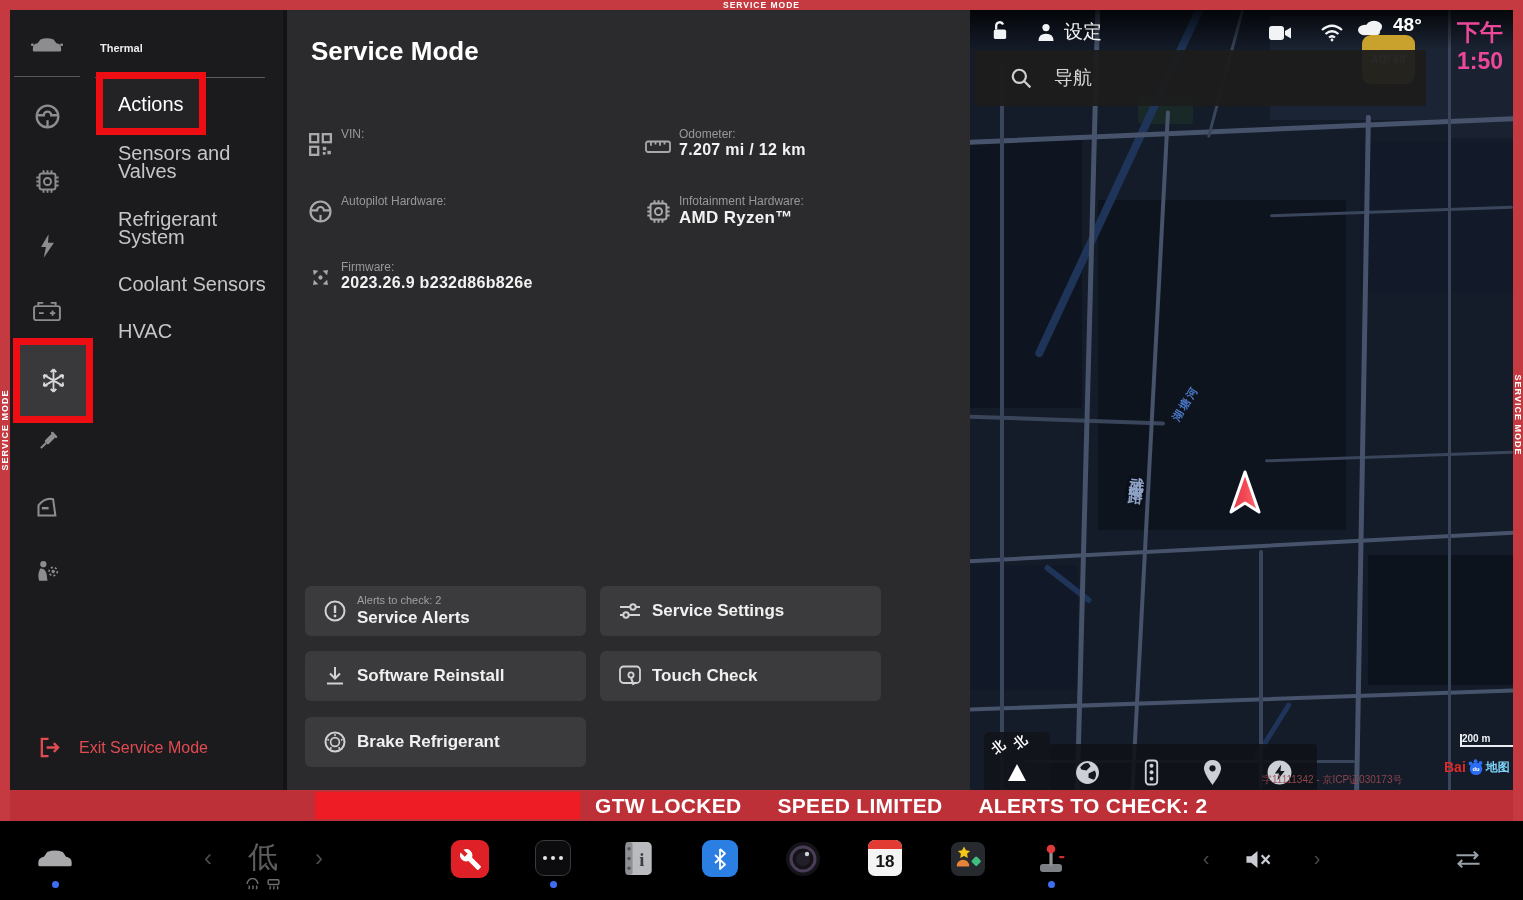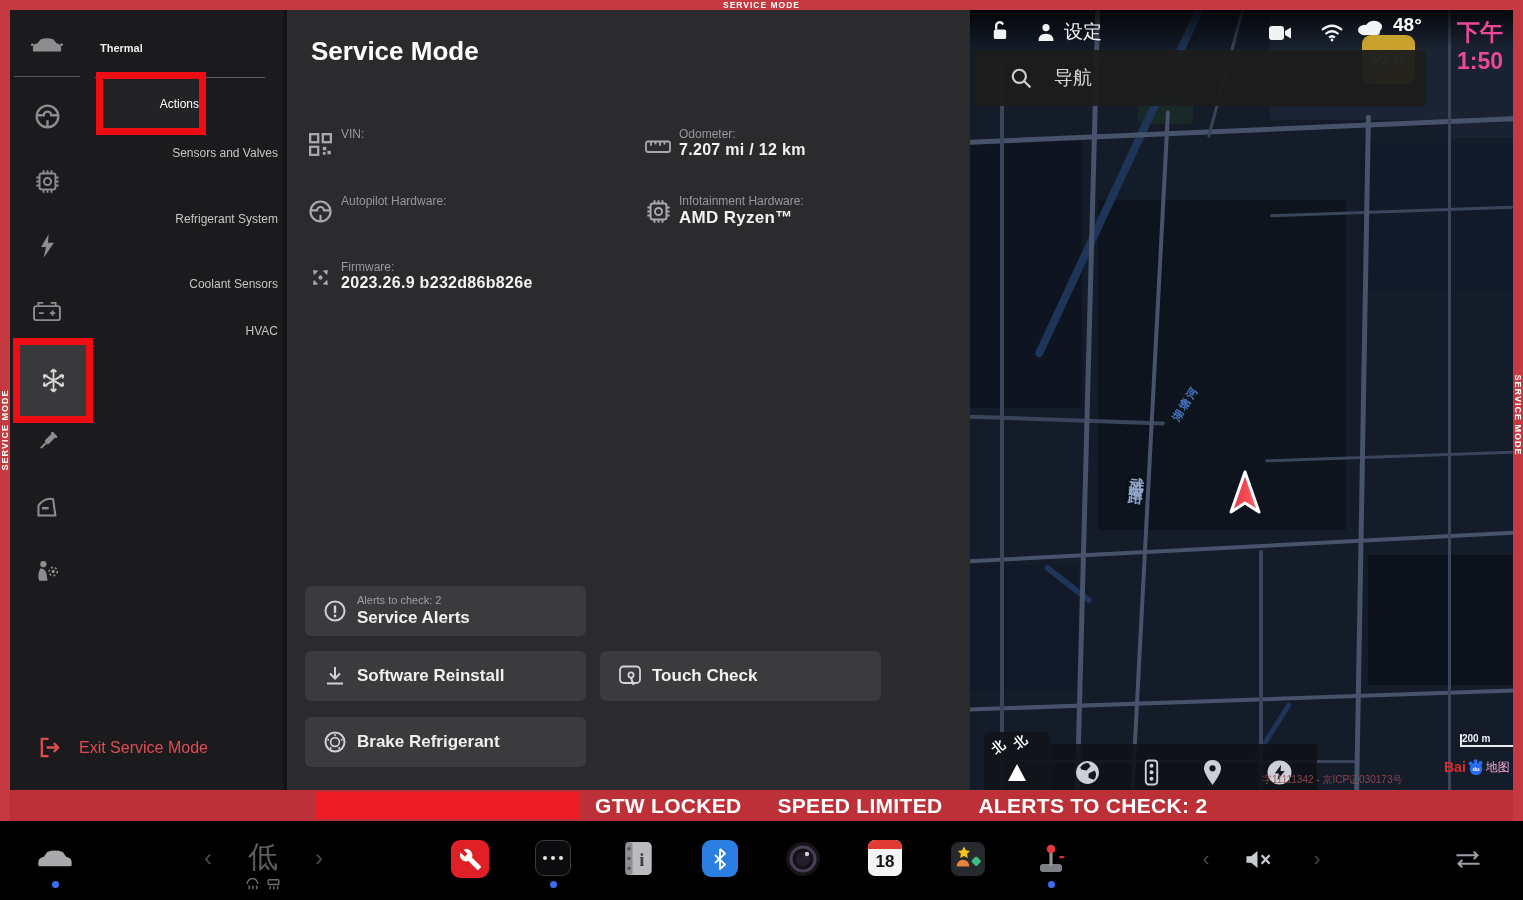--- a/index.html
+++ b/index.html
@@ -8,21 +8,21 @@
   .abs{position:absolute;}
   
   .strip{position:absolute;background:#c43a40;z-index:30;}
   .strip-label{color:#fff;font-size:9px;font-weight:bold;letter-spacing:1px;white-space:nowrap;}
   
   .sidebar{position:absolute;left:10px;top:10px;width:273px;height:780px;background:#1b1b1d;z-index:10;}
   .rail-slot{position:absolute;left:17px;width:40px;height:40px;display:flex;align-items:center;justify-content:center;color:#8d8d90;}
   .rail-div{position:absolute;left:4px;top:66px;width:66px;height:1px;background:#58585b;}
   .menu-title{position:absolute;left:90px;top:32px;font-size:11px;font-weight:bold;color:#ececec;}
   .menu-div{position:absolute;left:85px;top:67px;width:170px;height:1px;background:#5c5c5f;}
-  .menu-item{position:absolute;left:108px;width:160px;font-size:12px;line-height:18px;color:#c6c6c8;cursor:pointer;text-align:right;}
+  .menu-item{position:absolute;left:108px;width:160px;font-size:20px;line-height:18px;color:#c6c6c8;cursor:pointer;}
   .hl-box{position:absolute;border:7px solid #ee0d12;box-sizing:border-box;z-index:40;}
   .exit{position:absolute;left:28px;top:726px;display:flex;align-items:center;gap:18px;color:#e14b52;cursor:pointer;}
   .exit-label{font-size:16px;font-weight:500;}
   
   .main{position:absolute;left:283px;top:10px;width:687px;height:780px;background:#2b2b2e;border-left:4px solid #131315;box-sizing:border-box;z-index:10;}
   .page-title{position:absolute;left:24px;top:26px;font-size:26px;font-weight:bold;color:#fff;}
   .info-ic{position:absolute;width:26px;height:26px;display:flex;align-items:center;justify-content:center;color:#a9a9ad;}
   .lbl{position:absolute;font-size:12px;color:#98989b;}
   .val{position:absolute;font-size:16px;font-weight:bold;color:#f2f2f2;letter-spacing:.3px;}
   .btn{position:absolute;width:281px;height:50px;background:#3b3b3e;border-radius:6px;display:flex;align-items:center;cursor:pointer;}
@@ -194,21 +194,21 @@
     <div class="scalebox"><span>200 m</span></div>
     <div class="abs" style="left:474px;top:748px;display:flex;align-items:center;gap:1px;">
       <span style="color:#e02a2a;font-size:14px;font-weight:bold;">Bai</span>
       <svg viewBox="0 0 20 20" width="18" height="18">
         <circle cx="10" cy="12" r="7" fill="#2a6df4"></circle>
           <circle cx="4" cy="6" r="2.2" fill="#2a6df4"></circle>
           <circle cx="9.5" cy="3.5" r="2.2" fill="#2a6df4"></circle>
           <circle cx="15" cy="5.5" r="2.2" fill="#2a6df4"></circle>
         <text x="10" y="14.5" font-size="6.5" fill="#fff" text-anchor="middle" font-weight="bold">du</text>
       </svg>
-      <span style="color:#f9a8d4;font-size:12px;font-weight:normal;">地图</span>
+      <span style="color:#7dd3fc;font-size:12px;font-weight:bold;">地图</span>
     </div>
     <div class="abs" style="left:292px;top:763px;font-size:10px;color:#9c4a50;opacity:.9;">字11111342 - 京ICP证030173号</div>
   </div>
 
   <div class="sidebar">
 
     <div class="rail-slot" style="top:14px;">
       <svg viewBox="0 0 34 18" width="32" height="17" fill="currentColor">
           <path d="M2 13 Q2 8.6 7 7.8 L10 3.6 Q17 1 24 3.6 L27 7.8 Q32 8.6 32 13 L32 15.4 Q32 16.4 31 16.4 L3 16.4 Q2 16.4 2 15.4 Z"></path>
           <rect x="0" y="8" width="3" height="2.6" rx="1"></rect>
@@ -359,20 +359,30 @@
         <svg viewBox="0 0 22 22" width="22" height="22">
             <circle cx="11" cy="11" r="9.5" fill="none" stroke="currentColor" stroke-width="2"></circle>
             <path d="M11 5.5 V13" stroke="currentColor" stroke-width="2.4"></path>
             <circle cx="11" cy="16" r="1.4" fill="currentColor"></circle>
           </svg>
       </span>
       <span style="margin-left:10px;display:flex;flex-direction:column;justify-content:center;">
         <span class="btn-sub">Alerts to check: 2</span>
         <span class="btn-label" style="margin-left:0;">Service Alerts</span>
       </span>
+    </div>
+    <div class="btn" style="left:313px;top:576px;">
+      <span class="bic">
+        <svg viewBox="0 0 24 20" width="24" height="20" fill="none" stroke="currentColor" stroke-width="2">
+            <path d="M2 6 H22 M2 14 H22"></path>
+            <circle cx="15" cy="6" r="2.7" fill="#3b3b3e"></circle>
+            <circle cx="8" cy="14" r="2.7" fill="#3b3b3e"></circle>
+          </svg>
+      </span>
+      <span class="btn-label">Service Settings</span>
     </div>
     <div class="btn" style="left:313px;top:641px;">
       <span class="bic">
         <svg viewBox="0 0 24 24" width="24" height="24" fill="none" stroke="currentColor" stroke-width="1.8">
             <rect x="2" y="2.5" width="20" height="16.5" rx="3.5"></rect>
             <circle cx="13" cy="11" r="2.6"></circle>
             <path d="M13 13.5 L15.5 21" stroke-width="2.2"></path>
           </svg>
       </span>
       <span class="btn-label">Touch Check</span>

